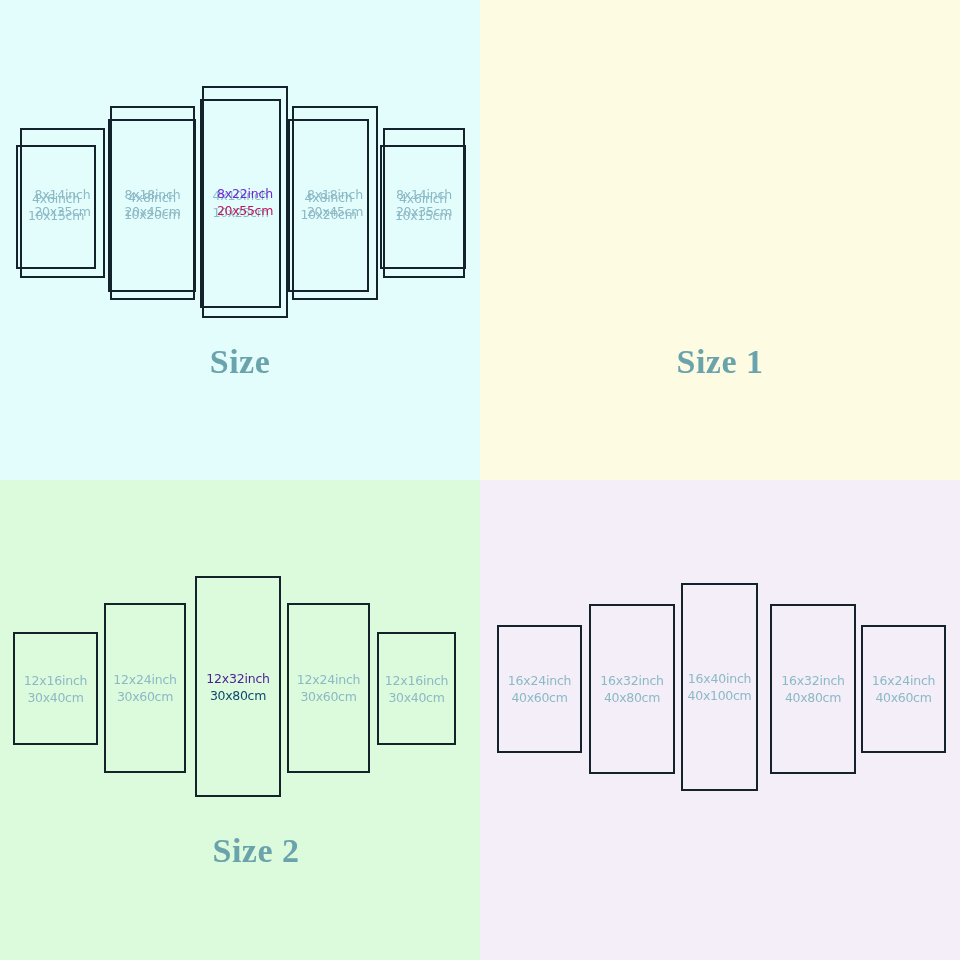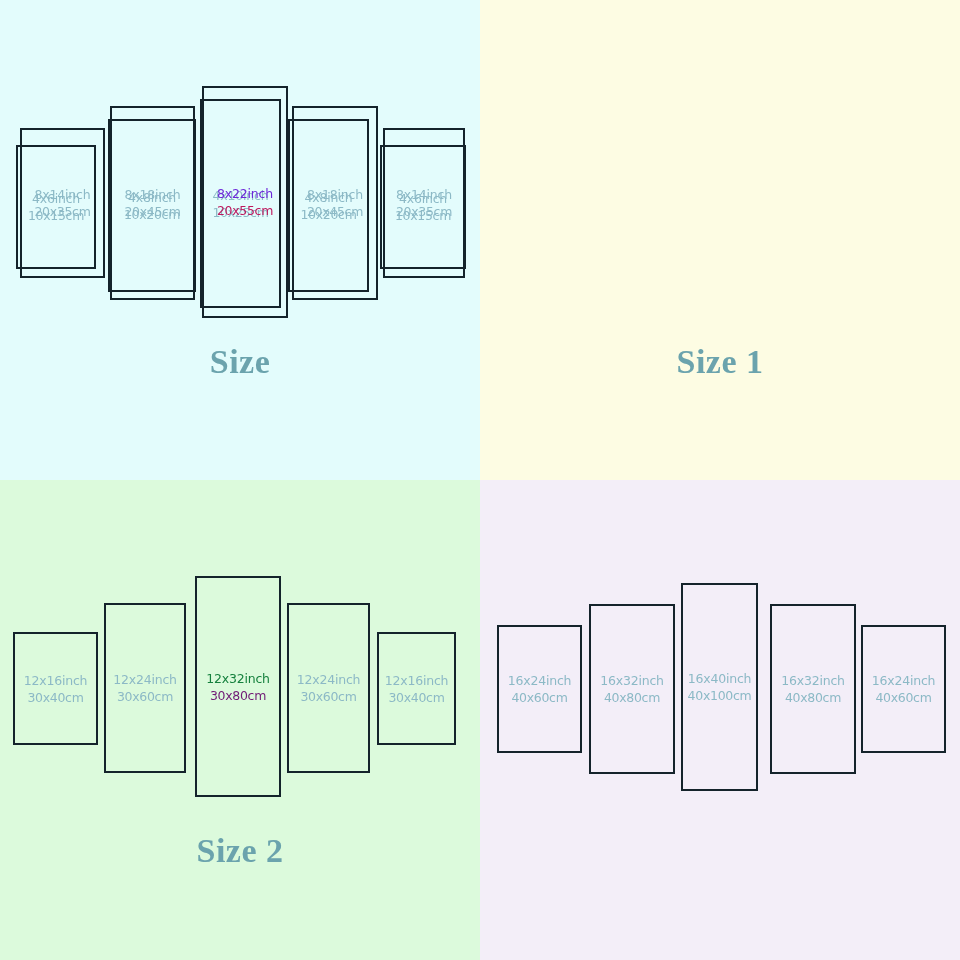--- a/index.html
+++ b/index.html
@@ -61,21 +61,21 @@
     text-align: center;
     font-family: "Liberation Serif", "DejaVu Serif", serif;
     font-weight: bold;
     font-size: 34px;
     color: #6ba3ad;
     letter-spacing: 0.5px;
   }
 
   .t-tl { top: 343px; left: 0; }
   .t-tr { top: 343px; left: 0; }
-  .t-bl { top: 832px; left: 0; }
+  .t-bl { top: 832px; left: 16px; }
   .t-br { top: 832px; left: 0; }
 </style>
 </head>
 <body>
 
 <div id="board">
 
   <div class="quadrant q-tl"></div>
   <div class="quadrant q-tr"></div>
   <div class="quadrant q-bl"></div>
@@ -124,22 +124,22 @@
       </div>
       <div class="panel" style="left: 13px; top: 632px; width: 85px; height: 113px; border-color: rgb(20, 35, 43);">
         <div class="panel-label" style="color: rgb(140, 185, 198);">12x16inch</div>
         <div class="panel-label cm" style="color: rgb(140, 185, 198);">30x40cm</div>
       </div>
       <div class="panel" style="left: 104px; top: 603px; width: 82px; height: 170px; border-color: rgb(20, 35, 43);">
         <div class="panel-label" style="color: rgb(140, 185, 198);">12x24inch</div>
         <div class="panel-label cm" style="color: rgb(140, 185, 198);">30x60cm</div>
       </div>
       <div class="panel" style="left: 195px; top: 576px; width: 86px; height: 221px; border-color: rgb(20, 35, 43);">
-        <div class="panel-label" style="color: #15803d;">12x32inch</div>
-        <div class="panel-label cm" style="color: #701a75;">30x80cm</div>
+        <div class="panel-label" style="color: #4c1d95;">12x32inch</div>
+        <div class="panel-label cm" style="color: #0c4a6e;">30x80cm</div>
       </div>
       <div class="panel" style="left: 287px; top: 603px; width: 83px; height: 170px; border-color: rgb(20, 35, 43);">
         <div class="panel-label" style="color: rgb(140, 185, 198);">12x24inch</div>
         <div class="panel-label cm" style="color: rgb(140, 185, 198);">30x60cm</div>
       </div>
       <div class="panel" style="left: 377px; top: 632px; width: 79px; height: 113px; border-color: rgb(20, 35, 43);">
         <div class="panel-label" style="color: rgb(140, 185, 198);">12x16inch</div>
         <div class="panel-label cm" style="color: rgb(140, 185, 198);">30x40cm</div>
       </div>
       <div class="panel" style="left: 497px; top: 625px; width: 85px; height: 128px; border-color: rgb(20, 35, 43);">

